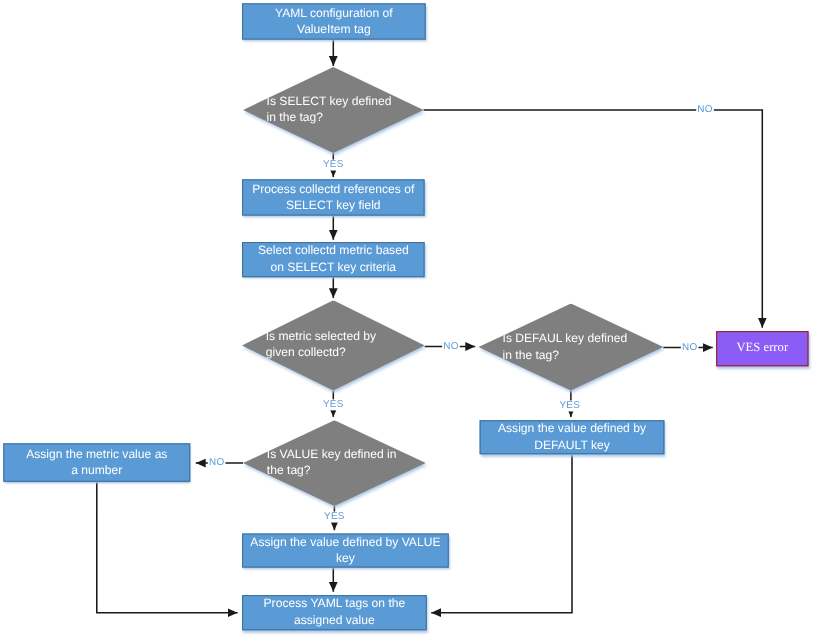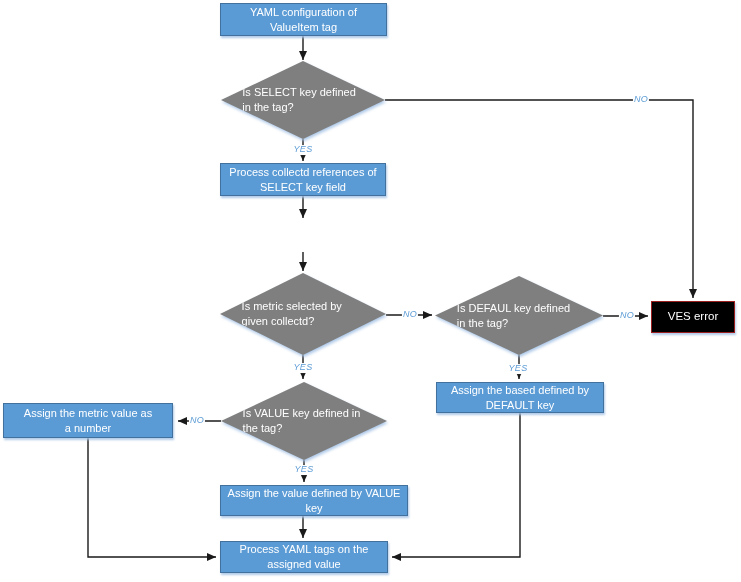--- a/index.html
+++ b/index.html
@@ -14,39 +14,40 @@
     position:absolute; box-sizing:border-box;
     display:flex; align-items:center; justify-content:center;
     text-align:center; color:#ffffff; font-size:11px; line-height:1.32;
     padding:2px 6px;
   }
   .process {
     background:#5B9BD5; border:1px solid #41719C;
     box-shadow:1px 2px 2px rgba(164,194,229,0.85);
   }
   .error {
-    background:#000000; border:1px solid #9C2020;
+    background:#8b5cf6; border:1px solid #9C2020;
     box-shadow:1px 2px 2px rgba(164,194,229,0.85);
     font-size:11.5px;
+    font-family:Liberation Serif, serif;
   }
   .decision-wrap {
     position:absolute;
     filter:drop-shadow(1px 2px 1.5px rgba(164,194,229,0.9));
   }
   .decision {
     width:100%; height:100%; background:#7F7F7F;
     clip-path:polygon(50% 0, 100% 50%, 50% 100%, 0 50%);
     display:flex; align-items:center; justify-content:center;
     text-align:left; color:#ffffff; font-size:11px; line-height:1.35;
   }
   .decision span { width:74%; }
   .edge-label {
     position:absolute; transform:translate(-50%,-50%);
     background:#ffffff; color:#5B9BD5;
-    font-size:9px; line-height:1.1; padding:0 1px; letter-spacing:0.3px;font-style:italic;
+    font-size:9px; line-height:1.1; padding:0 1px; letter-spacing:0.3px;
   }
 </style>
 </head>
 <body>
 
 <div class="canvas">
 
   <svg class="connectors" width="741" height="582" viewBox="0 0 741 582">
     <defs>
       <marker id="arr" markerUnits="userSpaceOnUse" markerWidth="10" markerHeight="8" refX="9" refY="4" orient="auto">
@@ -66,22 +67,23 @@
     <path class="conn" d="M221,421 H178" marker-end="url(#arr)"></path>
     <path class="conn" d="M88,438 V557 H216" marker-end="url(#arr)"></path>
     <path class="conn" d="M304,460 V482" marker-end="url(#arr)"></path>
     <path class="conn" d="M303,516 V538" marker-end="url(#arr)"></path>
   </svg>
 
   <div class="node process" style="left:220px; top:3px; width:167px; height:33px;">YAML configuration of ValueItem tag</div>
 
   <div class="node process" style="left:220px; top:163px; width:166px; height:33px;">Process collectd references of SELECT key field</div>
 
+  <div class="node process" style="left:220px; top:220px; width:166px; height:32px;">Select collectd metric based on SELECT key criteria</div>
 
-  <div class="node process" style="left:436px; top:382px; width:168px; height:31px;">Assign the based defined by DEFAULT key</div>
+  <div class="node process" style="left:436px; top:382px; width:168px; height:31px;">Assign the value defined by DEFAULT key</div>
 
   <div class="node process" style="left:3px; top:403px; width:170px; height:35px; padding:2px 16px;">Assign the metric value as a number</div>
 
   <div class="node process" style="left:220px; top:485px; width:188px; height:31px;">Assign the value defined by VALUE key</div>
 
   <div class="node process" style="left:220px; top:541px; width:168px; height:32px;text-align:center;">Process YAML tags on the assigned value</div>
 
   <div class="node error" style="left:651px; top:301px; width:84px; height:32px;">VES error</div>
 
   <div class="decision-wrap" style="left:221px; top:61px; width:164px; height:78px;">

